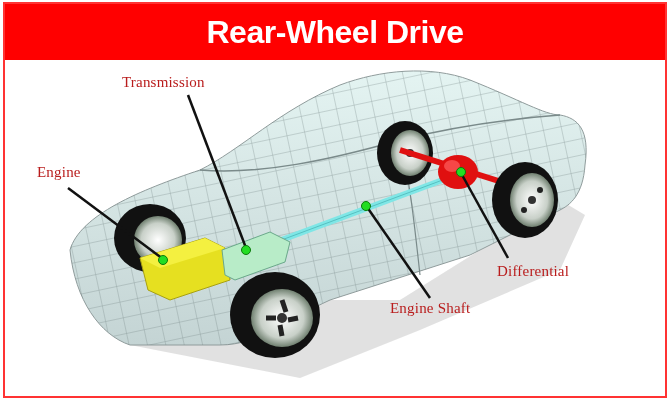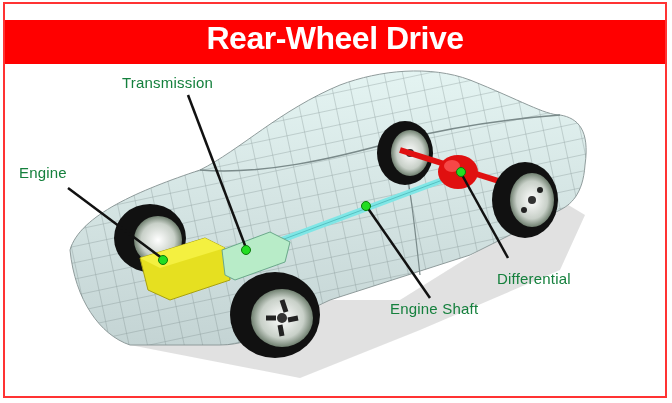--- a/index.html
+++ b/index.html
@@ -1,21 +1,21 @@
 <!DOCTYPE html>
 <html><head>
 <meta charset="utf-8">
 <style>
   html,body{margin:0;padding:0;background:#fff;}
   body{width:672px;height:403px;overflow:hidden;position:relative;font-family:"Liberation Sans",sans-serif;}
   .frame{position:absolute;left:3px;top:2px;width:664px;height:396px;border:2px solid #ff3333;box-sizing:border-box;background:#fff;}
-  .title-bar{position:absolute;left:0;top:0;width:100%;height:44px;background:#ff0000;display:flex;justify-content:center;margin-top:16px;}
+  .title-bar{position:absolute;left:0;top:0;width:100%;height:56px;background:#ff0000;display:flex;align-items:center;justify-content:center;}
   .title{color:#fff;font-weight:bold;font-size:32px;letter-spacing:-0.5px;font-family:"Liberation Sans",sans-serif;}
   svg.diagram{position:absolute;left:0;top:0;}
-  .label{position:absolute;font-size:15px;color:#15803d;font-family:Liberation Sans, sans-serif;letter-spacing:0.2px;}
+  .label{position:absolute;font-size:15px;color:#b91c1c;font-family:Liberation Serif, serif;letter-spacing:0.2px;}
 </style>
 </head>
 <body>
 
 <div class="frame">
   <div class="title-bar">
     <span class="title">Rear-Wheel Drive</span>
   </div>
 </div>
 
@@ -105,15 +105,15 @@
 
   <g>
     <circle cx="246" cy="250" r="4.5" fill="#22dd22" stroke="#0a7a0a" stroke-width="1"></circle>
     <circle cx="163" cy="260" r="4.5" fill="#22dd22" stroke="#0a7a0a" stroke-width="1"></circle>
     <circle cx="461" cy="172" r="4.5" fill="#22dd22" stroke="#0a7a0a" stroke-width="1"></circle>
     <circle cx="366" cy="206" r="4.5" fill="#22dd22" stroke="#0a7a0a" stroke-width="1"></circle>
   </g>
 </svg>
 
 <span class="label" style="left:122px;top:74px;">Transmission</span>
-<span class="label" style="left:19px;top:164px;">Engine</span>
-<span class="label" style="left:497px;top:270px;">Differential</span>
+<span class="label" style="left:37px;top:164px;">Engine</span>
+<span class="label" style="left:497px;top:263px;">Differential</span>
 <span class="label" style="left:390px;top:300px;">Engine Shaft</span>
 
 </body></html>

